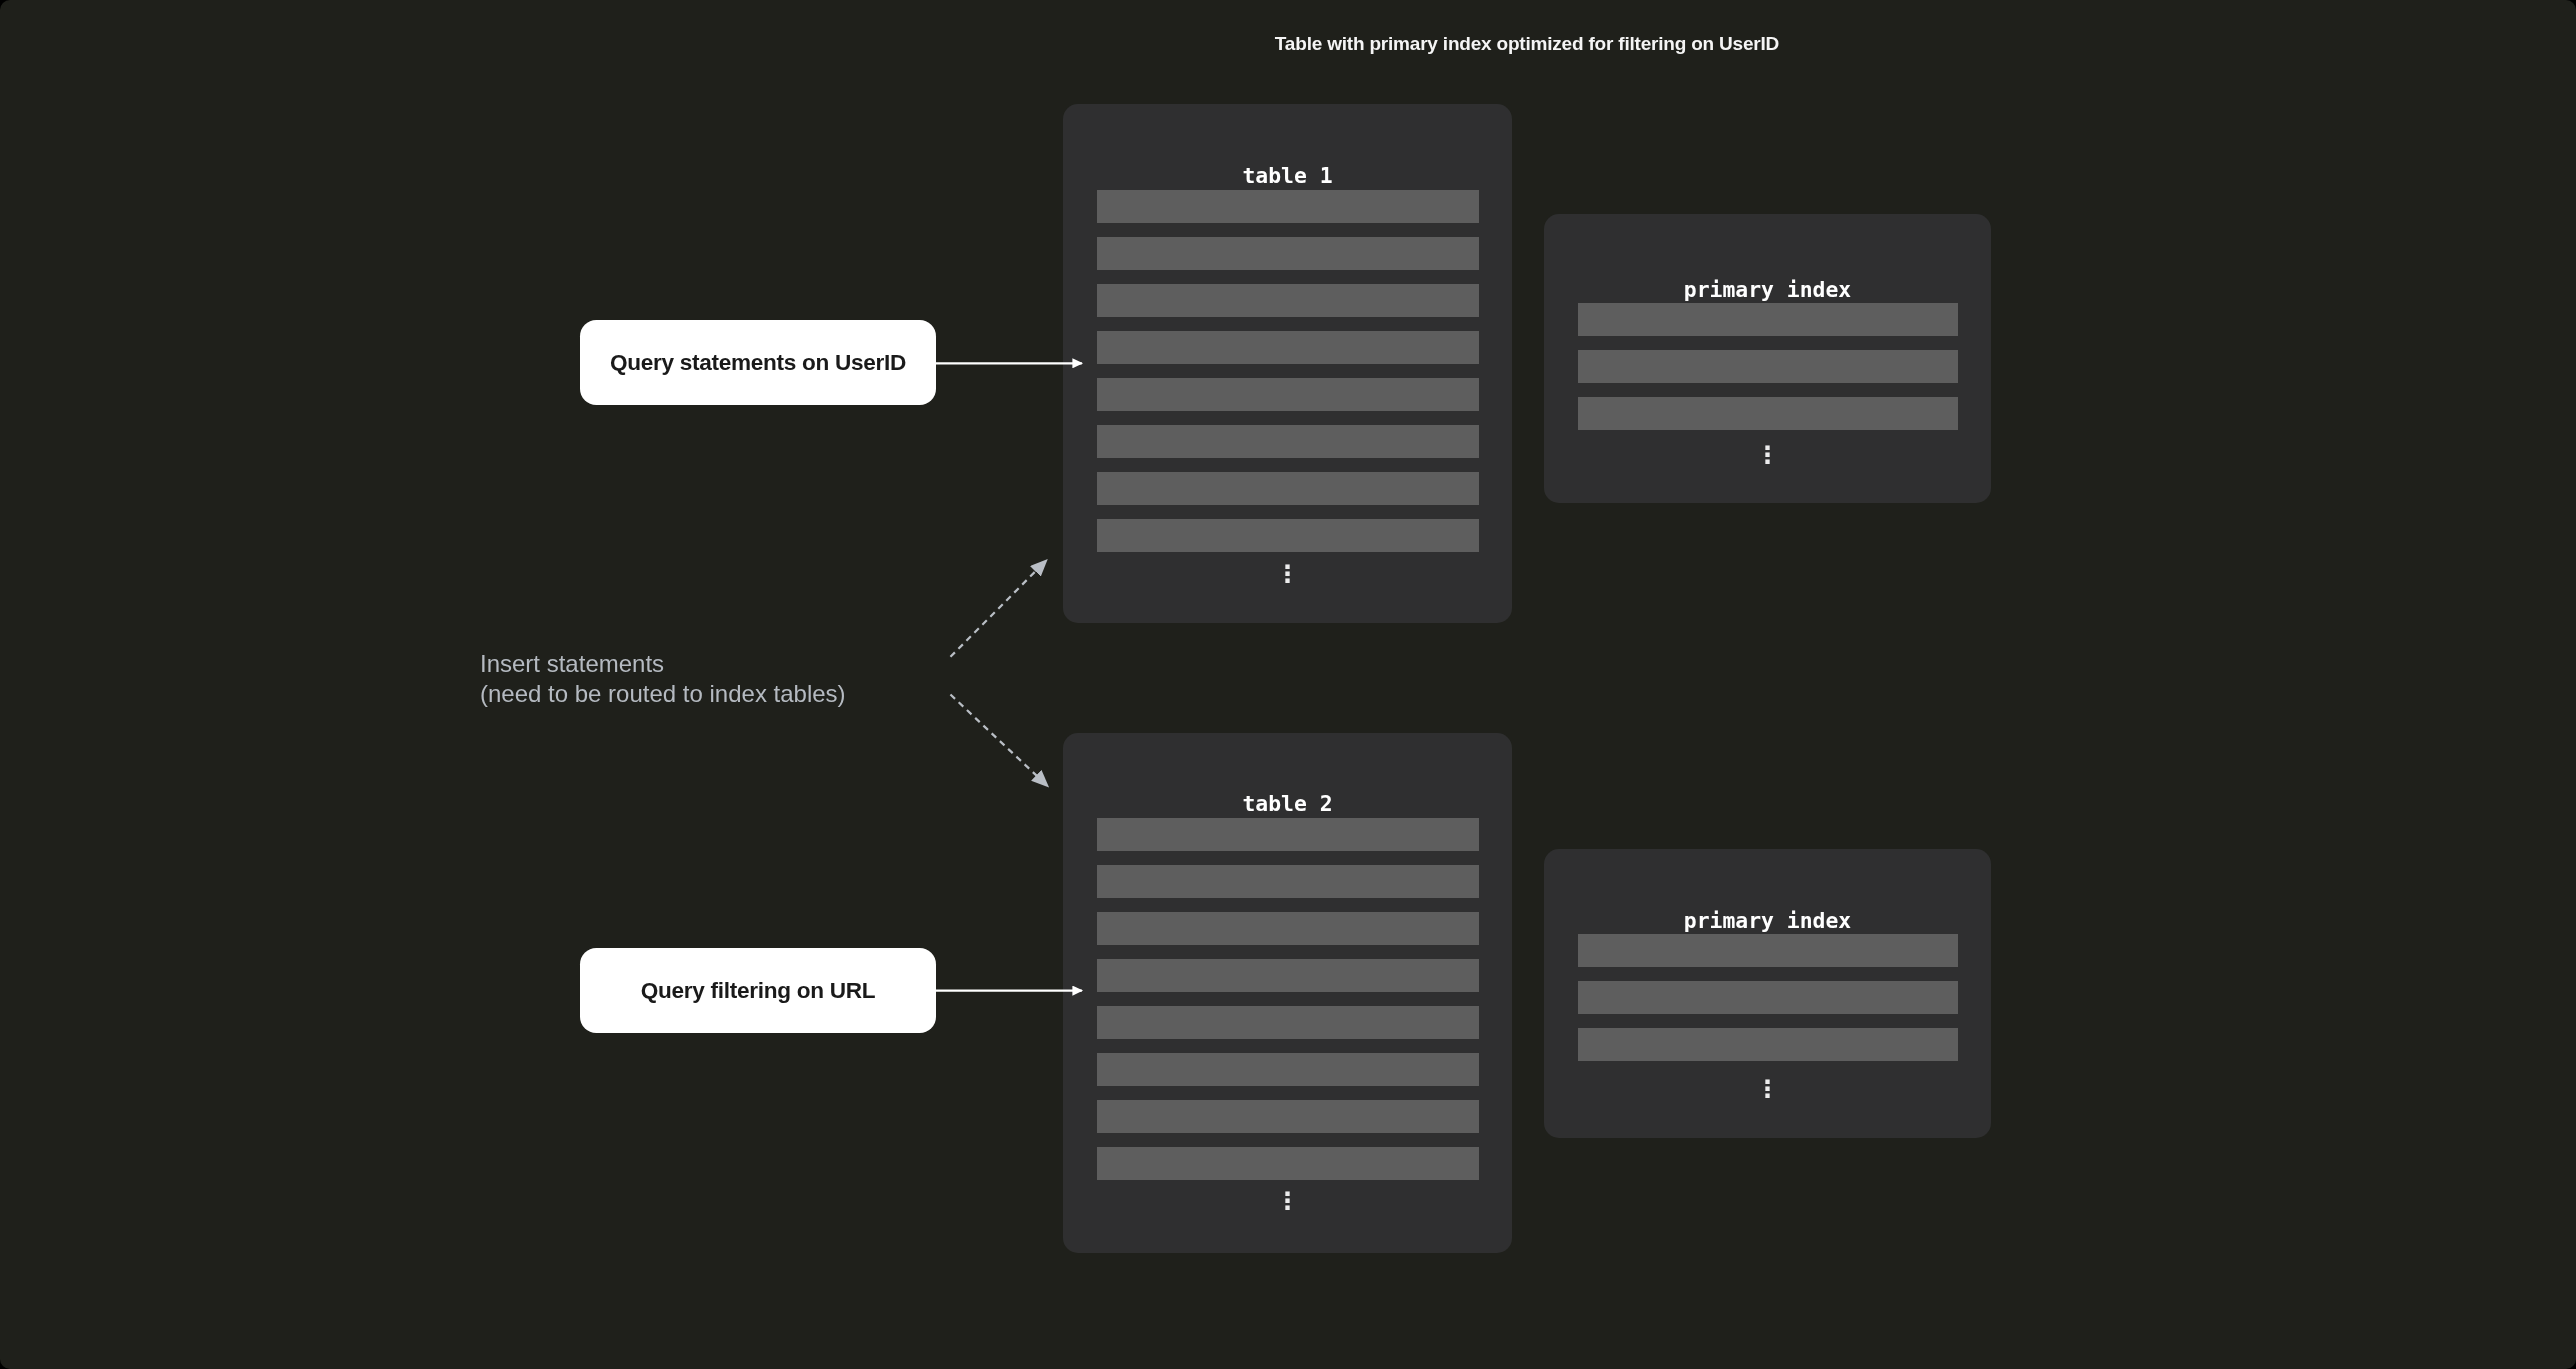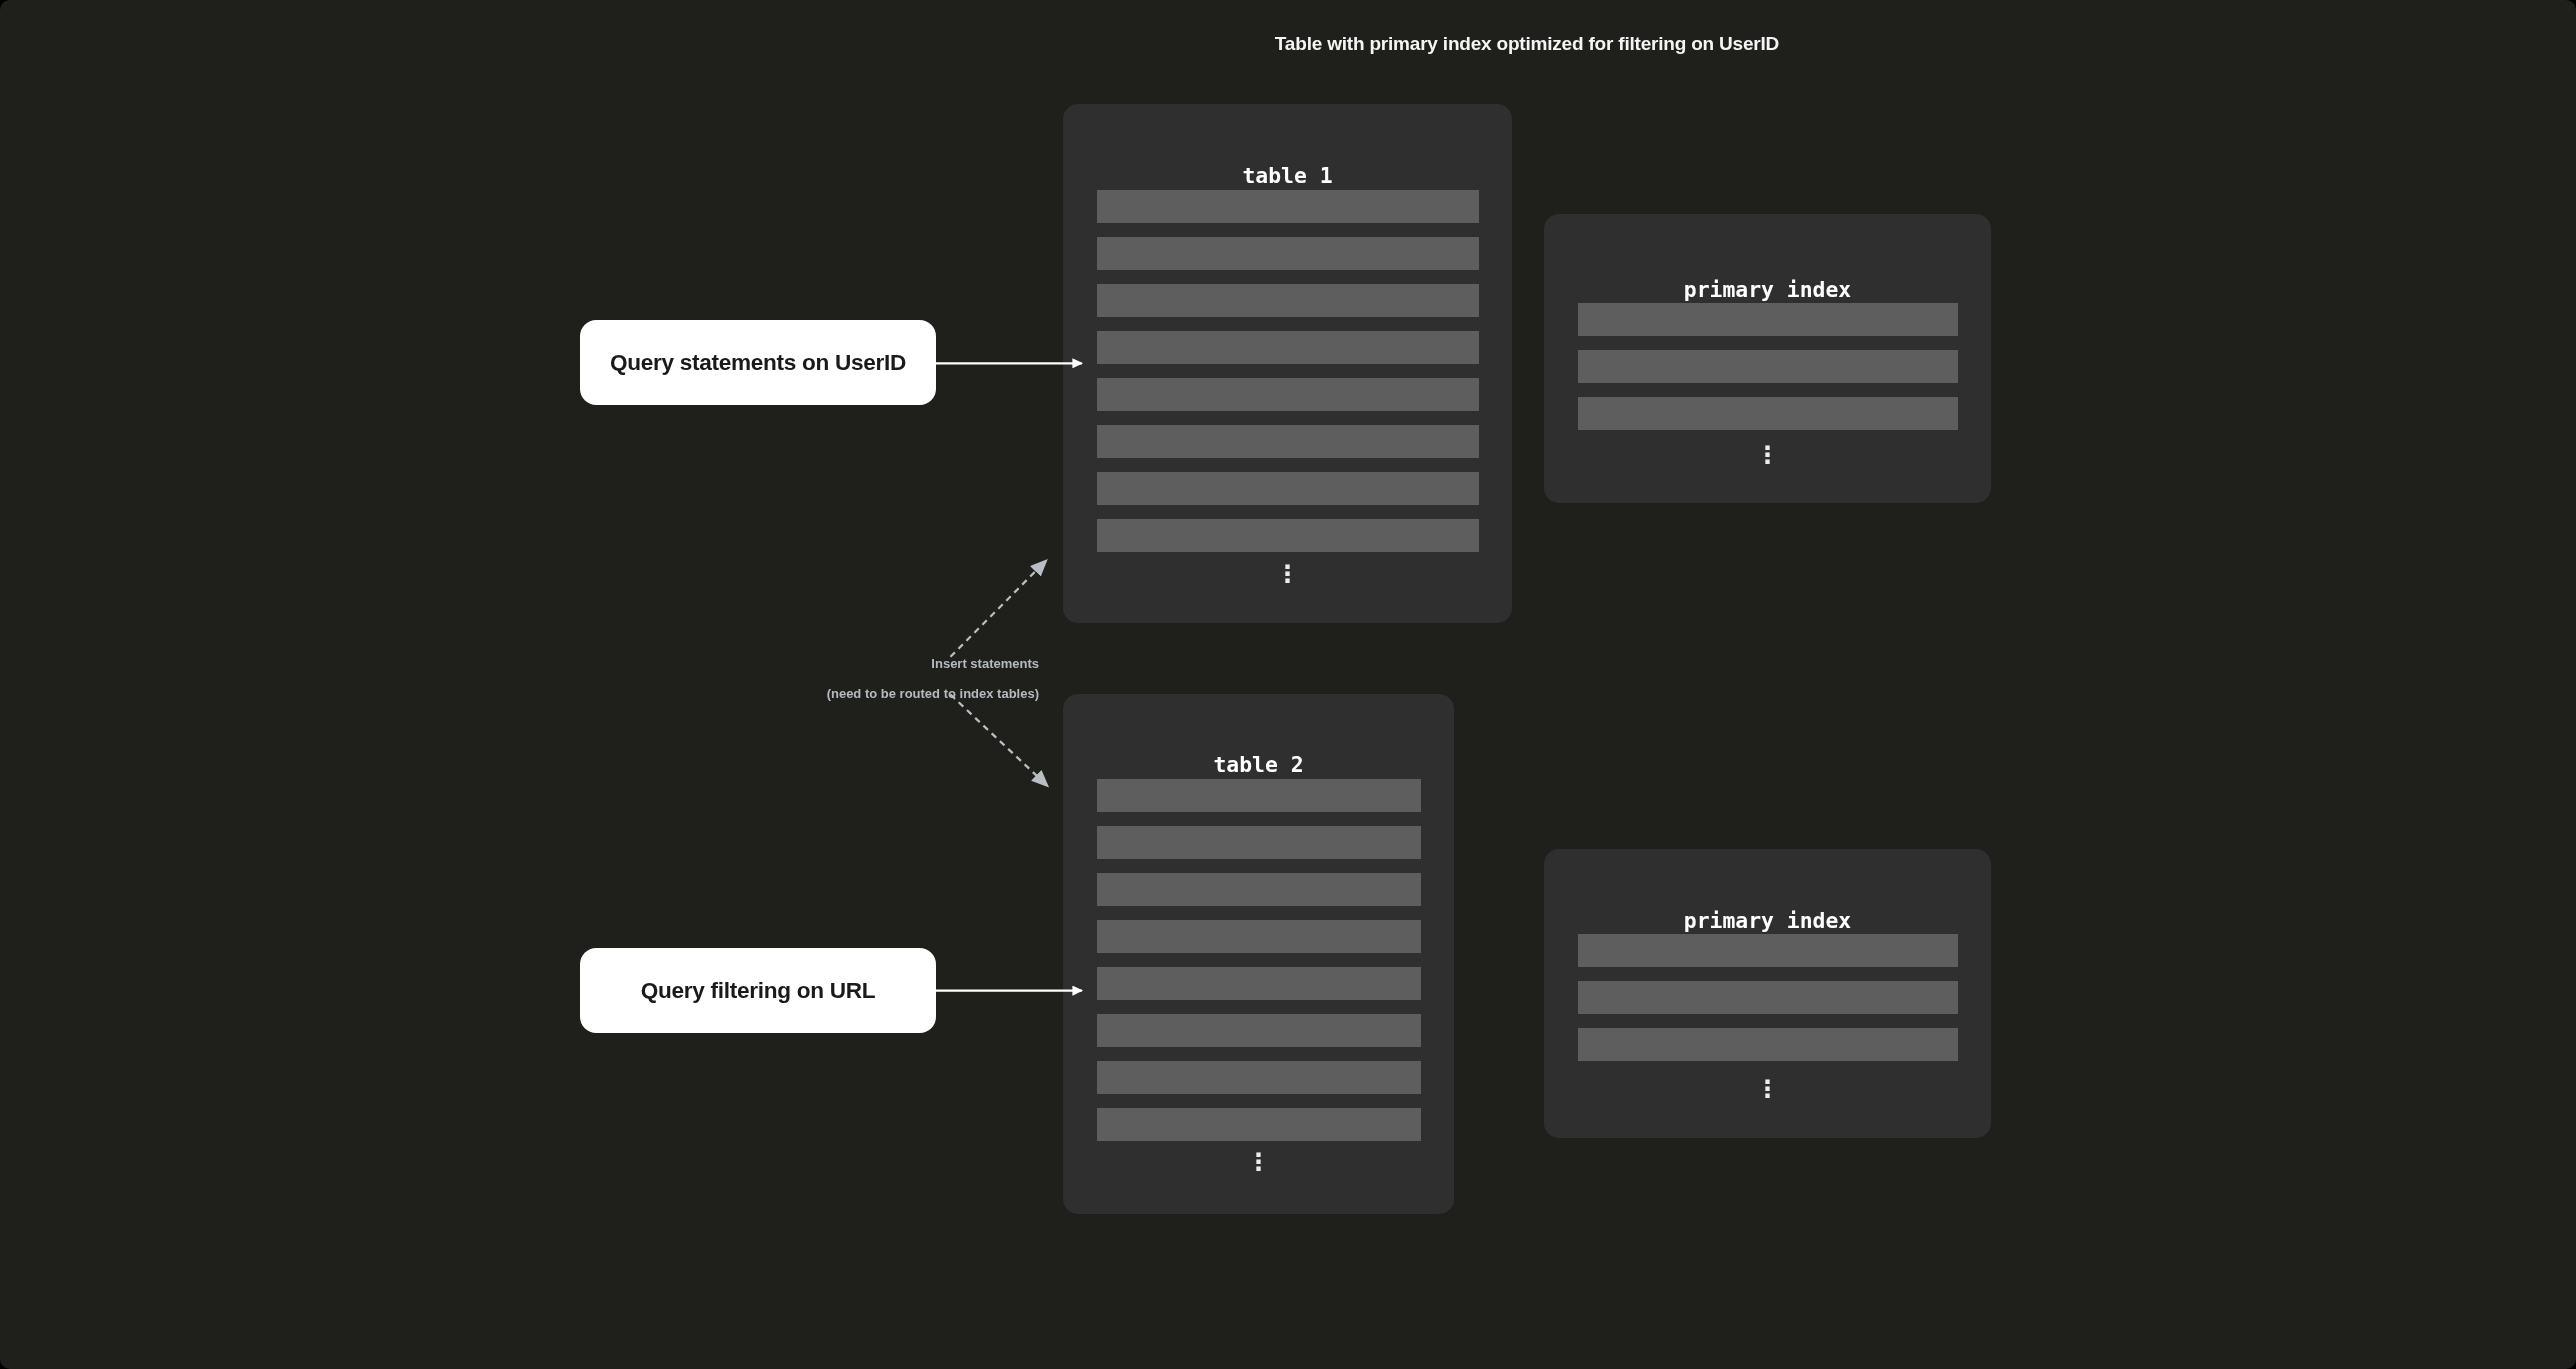--- a/index.html
+++ b/index.html
@@ -35,21 +35,21 @@
     color:var(--caption-text);
   }
   .caption.top{top:33px;}
 
   .card{
     position:absolute;
     background:var(--card-bg);
     border-radius:15px;
   }
   .card.t1{left:1063px;top:104px;width:449px;height:519px;}
-  .card.t2{left:1063px;top:694px;width:391px;height:520px;}
+  .card.t2{left:1063px;top:733px;width:449px;height:520px;}
   .card.pi1{left:1544px;top:214px;width:447px;height:289px;}
   .card.pi2{left:1544px;top:849px;width:447px;height:289px;}
 
   .card-title{
     position:absolute;left:0;right:0;
     text-align:center;
     font-family:"DejaVu Sans Mono",monospace;
     font-weight:700;font-size:21.4px;line-height:30px;
     color:var(--title-text);
     margin-top:32px;
@@ -85,22 +85,22 @@
     border-radius:16.3px;
     display:flex;align-items:center;justify-content:center;
     font-size:22.6px;font-weight:700;letter-spacing:-0.3px;
     color:var(--label-text);
   }
   .query-label.q1{top:320px;}
   .query-label.q2{top:948px;}
 
   .insert-note{
     position:absolute;left:480px;width:559px;top:649px;
-    text-align:right;
-    font-size:13px;font-weight:700;line-height:29.5px;
+    text-align:left;
+    font-size:24px;font-weight:400;line-height:29.5px;
     color:var(--note-text);
   }
 
   svg.arrows{position:absolute;inset:0;pointer-events:none;}
   .arrow-solid{stroke:var(--arrow-solid,#fff);stroke-width:3.5;}
   .arrow-dashed{stroke:var(--arrow-dashed,#b9bec5);stroke-width:3.5;stroke-dasharray:10 8;}
   #head-solid path{fill:var(--arrow-solid,#fff);}
   #head-dash path{fill:var(--arrow-dashed,#b9bec5);}
 </style>
 </head>

